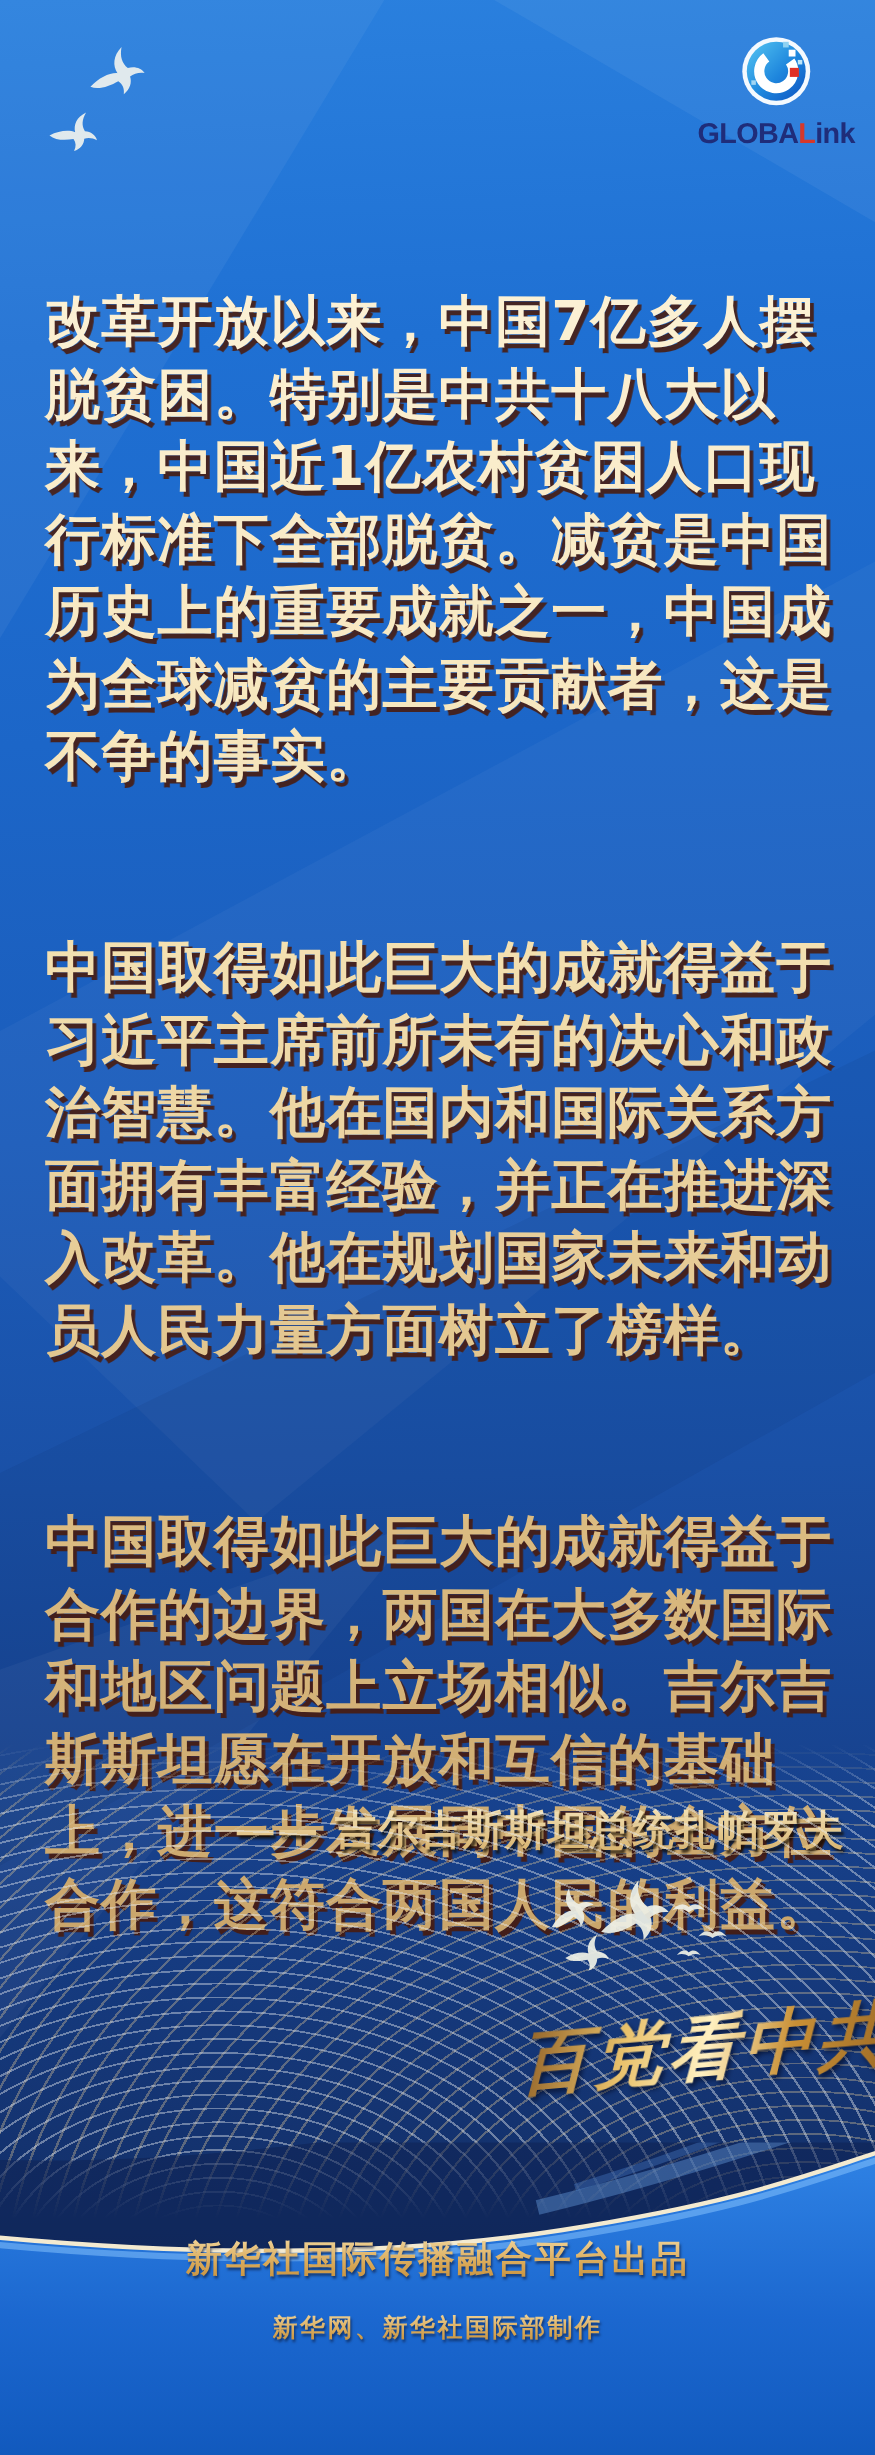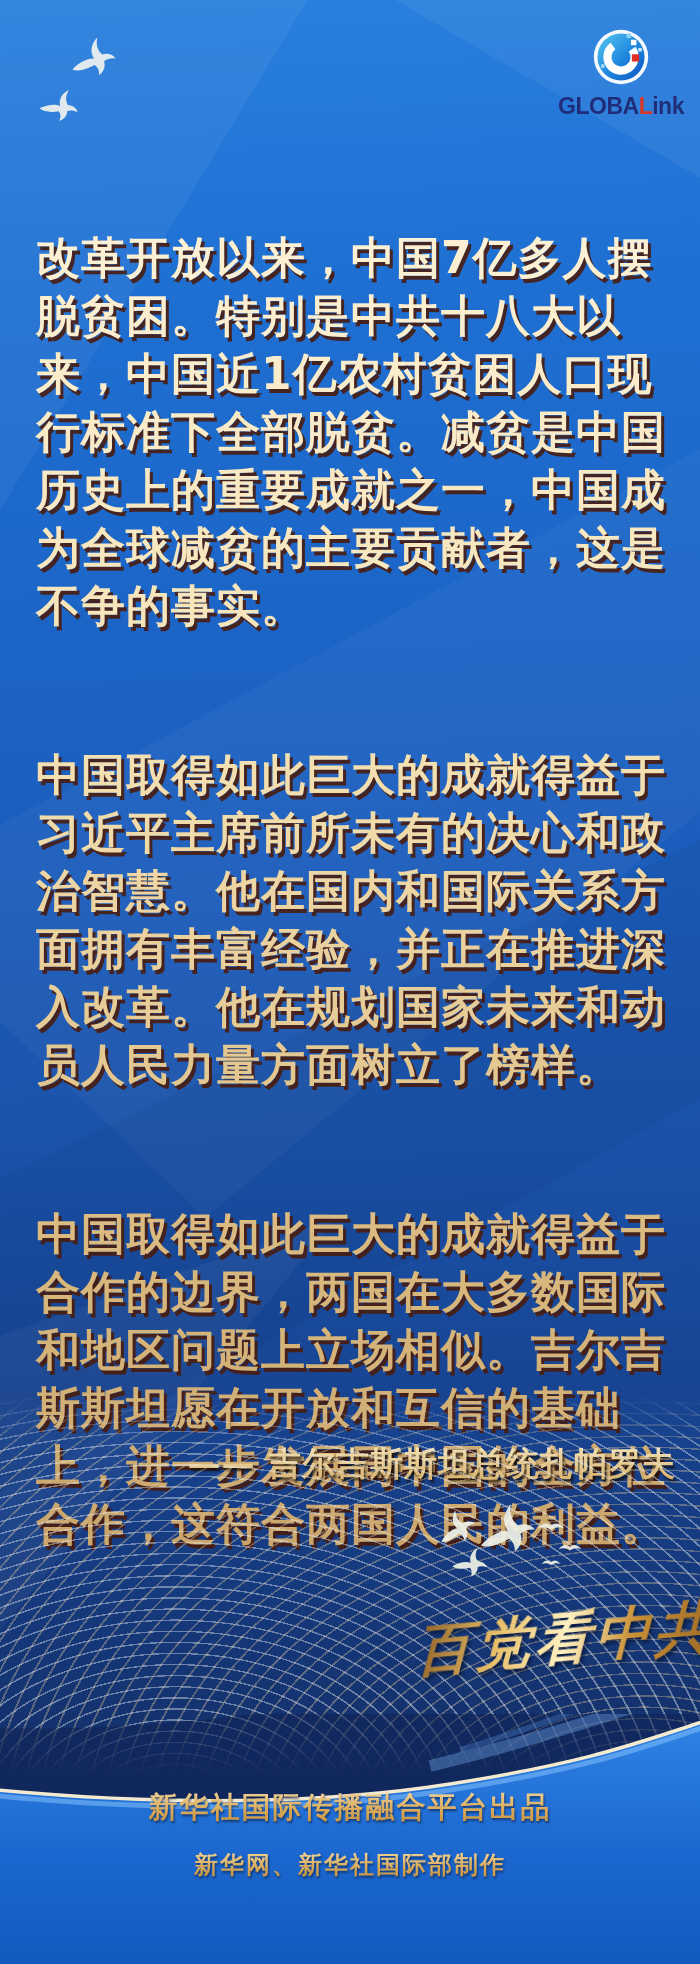--- a/index.html
+++ b/index.html
@@ -75,21 +75,21 @@
     background:linear-gradient(100deg,#8a5a22 0%,#e8c06a 28%,#fff0c0 50%,#c88f35 72%,#9c6a26 100%);
     filter:drop-shadow(2px 3px 2px rgba(0,0,15,.55));
   }
   @supports ((-webkit-background-clip:text) or (background-clip:text)){
     .calligraphy{-webkit-background-clip:text;background-clip:text;color:transparent;}
   }
 
   .footer-curve{position:absolute;left:0;top:1714px;width:700px;height:250px;}
 
   .credits{position:absolute;left:0;width:700px;text-align:center;font-weight:700;}
-  .credit1{top:1849px;font-size:24px;letter-spacing:2px;}
+  .credit1{top:1849px;font-size:20px;letter-spacing:2px;}
   .credit2{top:1788px;font-size:29px;letter-spacing:2px;}
   .credit{
     color:#d8ab5e;
     background:linear-gradient(180deg,#f0d49a 0%,#d9a958 60%,#c6913f 100%);
     filter:drop-shadow(1px 2px 1px rgba(10,20,50,.6));
   }
   @supports ((-webkit-background-clip:text) or (background-clip:text)){
     .credit{-webkit-background-clip:text;background-clip:text;color:transparent;}
   }
 </style>

